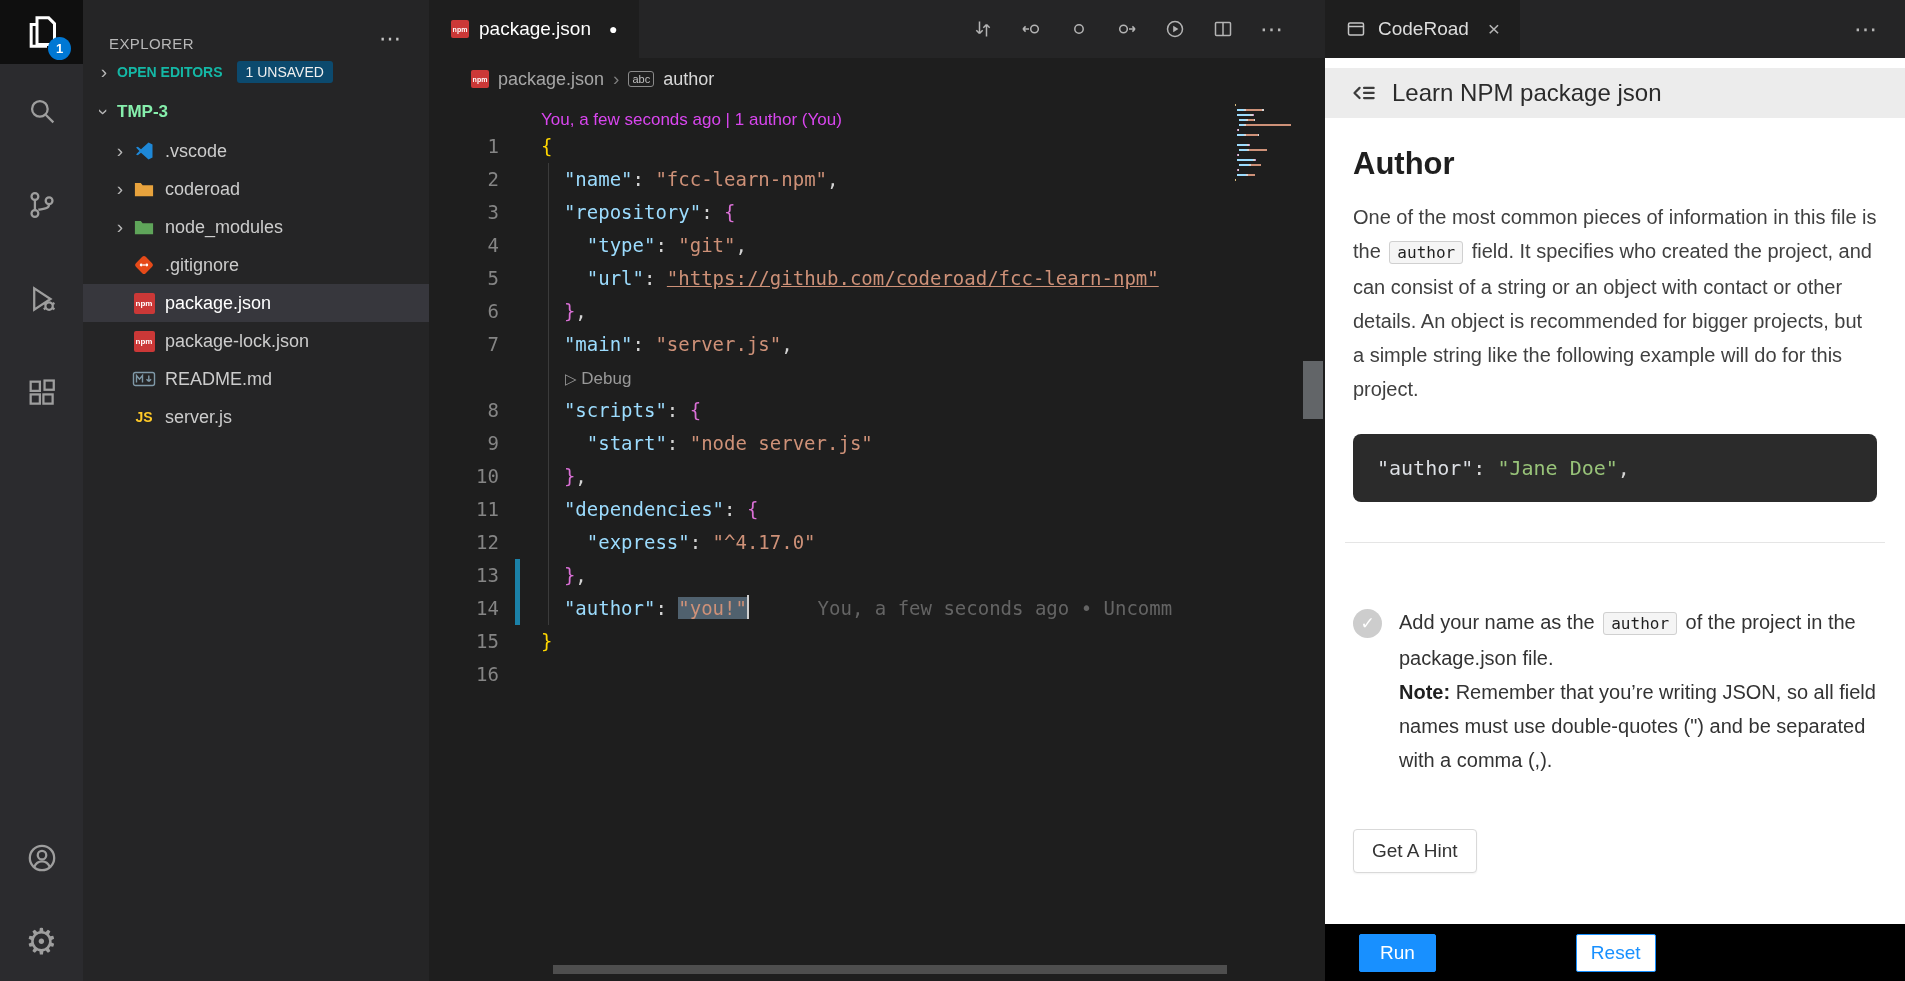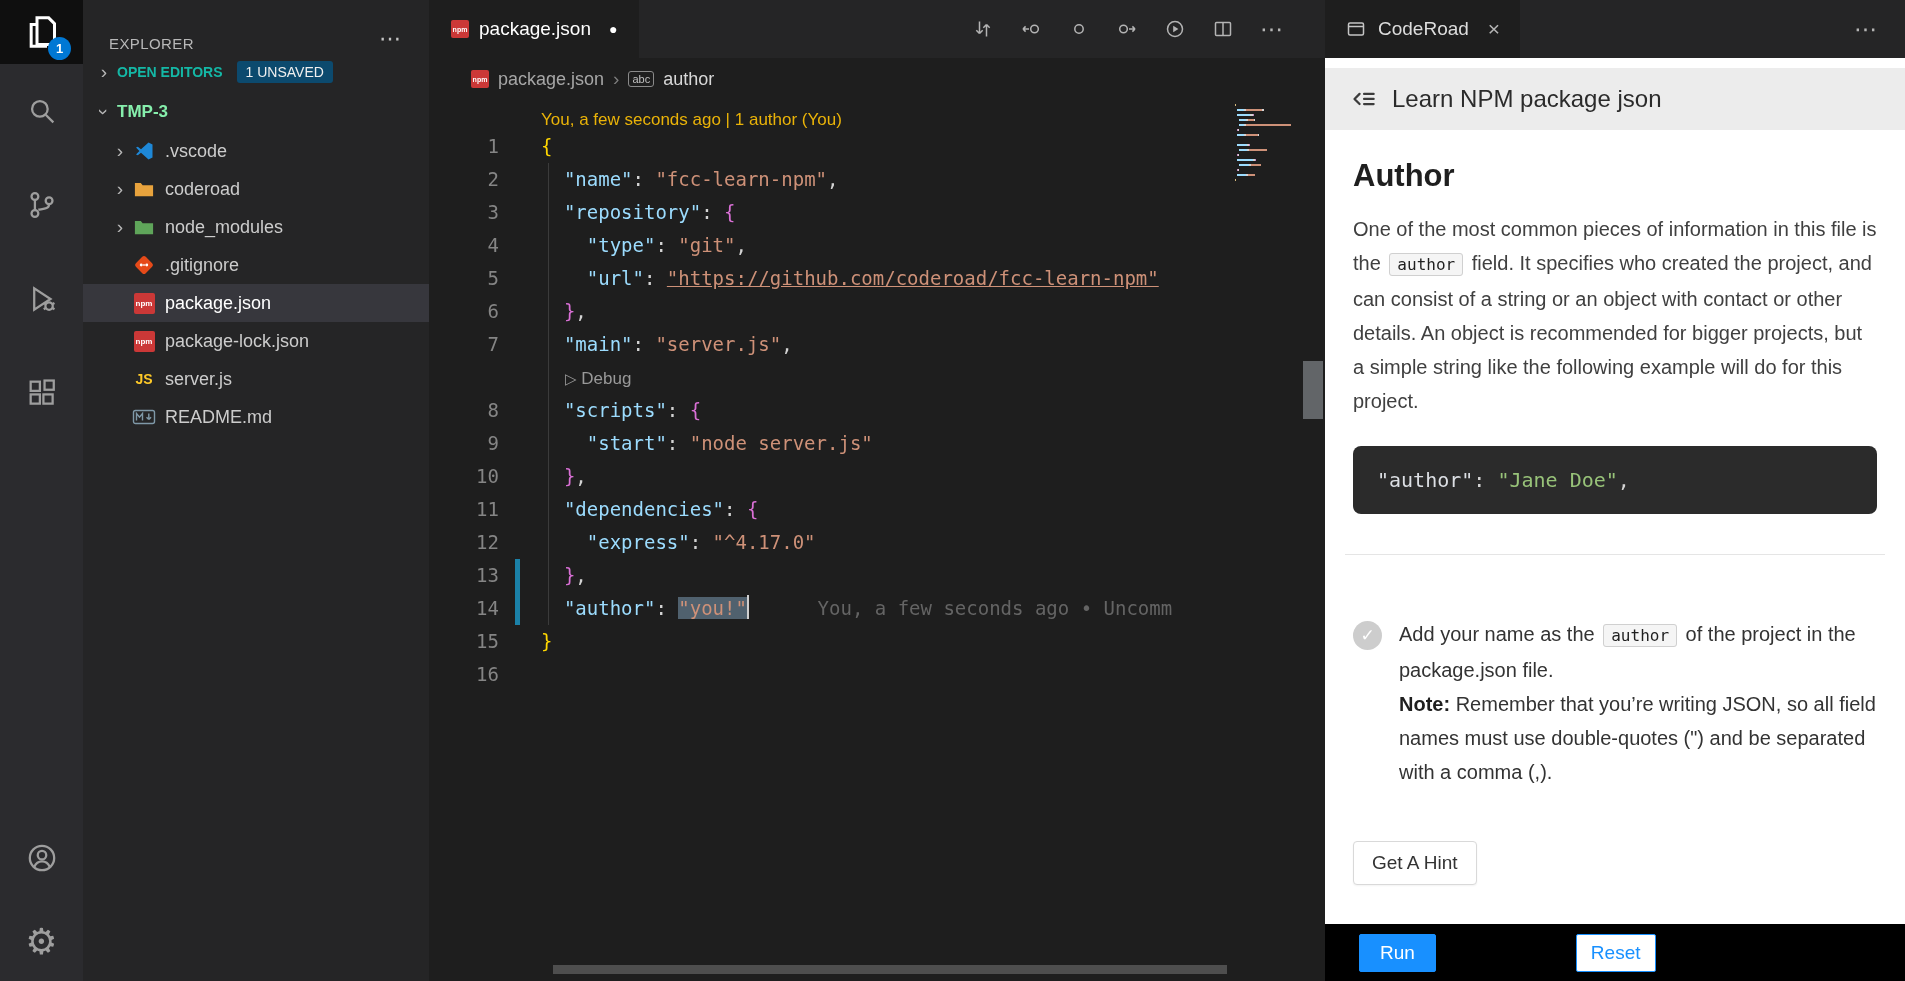--- a/index.html
+++ b/index.html
@@ -48,21 +48,21 @@
   .tab-label { color:#ffffff; font-size:19px; }
   .dirty { color:#ffffff; font-size:14px; margin-left:8px; }
   .tab-actions { margin-left:auto; display:flex; align-items:center; gap:26px; padding-right:40px; }
   .tab-actions svg { stroke:#b4b4b4; fill:none; stroke-width:1.5; cursor:pointer; }
   .more { color:#b4b4b4; font-size:23px; letter-spacing:2px; cursor:pointer; }
   .breadcrumb { height:42px; display:flex; align-items:center; gap:9px; padding-left:42px; color:#a6a6a6; font-size:18px; }
   .bc-sep { color:#7d7d7d; font-size:19px; }
   .bc-item.bright { color:#d8d8d8; }
   .abc-chip { border:1px solid #8a8a8a; color:#c0c0c0; border-radius:3px; font-size:11px; padding:1px 3px; line-height:1.1; }
   .code-area { position:relative; flex:1; overflow:hidden; }
-  .blame-header { height:30px; padding-left:112px; color:#eab308; font-size:17px; display:flex; align-items:flex-end; }
+  .blame-header { height:30px; padding-left:112px; color:#d946ef; font-size:17px; display:flex; align-items:flex-end; }
   .code-row { height:33px; display:flex; position:relative; }
   .gutter { width:70px; text-align:right; color:#858585; font-family:"DejaVu Sans Mono", monospace; font-size:19px; line-height:33px; flex-shrink:0; }
   .code-content { padding-left:42px; font-family:"DejaVu Sans Mono", monospace; font-size:19px; line-height:33px; white-space:pre; }
   .code-row.changed::before { content:''; position:absolute; left:86px; top:0; width:5px; height:100%; background:#1b81a8; }
   .tk-b1 { color:#ffd700; } .tk-b2 { color:#da70d6; }
   .tk-key { color:#9cdcfe; } .tk-str { color:#ce9178; } .tk-p { color:#d4d4d4; } .tk-ws { color:#d4d4d4; }
   .tk-link { color:#ce9178; text-decoration:underline; }
   .tk-sel { color:#ce9178; background:#50616e; }
   .tk-blame { color:#646464; }
   .cursor { display:inline-block; width:2px; height:24px; background:#cfcfcf; vertical-align:-4px; }
@@ -77,21 +77,21 @@
   .hthumb { position:absolute; left:124px; width:674px; height:9px; background:#4e4e4e; }
 
   
   .panel { width:580px; flex-shrink:0; display:flex; flex-direction:column; background:#ffffff; }
   .panel-tabbar { height:58px; background:#252526; display:flex; align-items:stretch; }
   .ptab { background:#1e1e1e; display:flex; align-items:center; gap:11px; padding:0 20px; cursor:pointer; }
   .ptab svg { stroke:#c5c5c5; fill:none; stroke-width:1.5; }
   .ptab span.plabel { color:#dddddd; font-size:19px; }
   .pclose { color:#b5b5b5; font-size:21px; margin-left:8px; cursor:pointer; }
   .pmore { margin-left:auto; align-self:center; padding-right:26px; }
-  .panel-header { height:62px; margin-top:10px; background:#ececec; display:flex; align-items:center; gap:15px; padding:0 25px; }
+  .panel-header { height:50px; margin-top:10px; background:#ececec; display:flex; align-items:center; gap:15px; padding:0 25px; }
   .ph-title { font-size:24px; color:#2b2b2b; }
   .panel-content { flex:1; background:#ffffff; padding:0 28px; overflow:hidden; color:#262626; }
   .panel-content h2 { font-size:31px; font-weight:bold; color:#1f1f1f; margin-top:28px; }
   #lesson-paragraph { margin-top:18px; font-size:20px; line-height:34px; color:#404040; }
   .inline-code { font-family:"DejaVu Sans Mono", monospace; font-size:16px; background:#f5f5f5; border:1px solid #d0d0d0; border-radius:3px; padding:1px 7px; margin:0 3px; color:#1f1f1f; white-space:nowrap; }
   .example { margin-top:28px; background:#2b2b2b; border-radius:8px; padding:22px 24px; }
   .example code { font-family:"DejaVu Sans Mono", monospace; font-size:20px; }
   .tk-ekey { color:#dcdfe4; } .tk-ep { color:#d4d4d4; } .tk-estr { color:#98c379; }
   .divider { margin:40px -8px 0; border-top:1px solid #e5e5e5; }
   .task { margin-top:62px; display:flex; gap:17px; }
@@ -227,34 +227,34 @@
           <span class="ficon">
             <span class="npm-chip">
               <i>npm</i>
             </span>
           </span>
           <span class="flabel">package-lock.json</span>
         </div>
         <div class="tree-row">
           <span class="tree-spacer"></span>
           <span class="ficon">
-            <span class="jslabel">JS</span>
-          </span>
-          <span class="flabel">server.js</span>
-        </div>
-        <div class="tree-row">
-          <span class="tree-spacer"></span>
-          <span class="ficon">
             <svg width="24" height="20" viewBox="0 0 24 20">
               <rect x="1.5" y="3.5" width="21" height="13" rx="2" fill="none" stroke="#7f99a8" stroke-width="1.4"></rect>
               <path d="M4.5 13.5v-7l3 3.6 3-3.6v7" fill="none" stroke="#7f99a8" stroke-width="1.4"></path>
               <path d="M16.8 6.5v6m0 0l-2.3-2.3m2.3 2.3l2.3-2.3" fill="none" stroke="#7f99a8" stroke-width="1.4"></path>
             </svg>
           </span>
           <span class="flabel">README.md</span>
+        </div>
+        <div class="tree-row">
+          <span class="tree-spacer"></span>
+          <span class="ficon">
+            <span class="jslabel">JS</span>
+          </span>
+          <span class="flabel">server.js</span>
         </div>
       </div>
   </aside>
 
   <main class="editor">
     <div class="tabbar">
       <div class="tab">
         <span class="npm-chip sm">
             <i>npm</i>
           </span>

